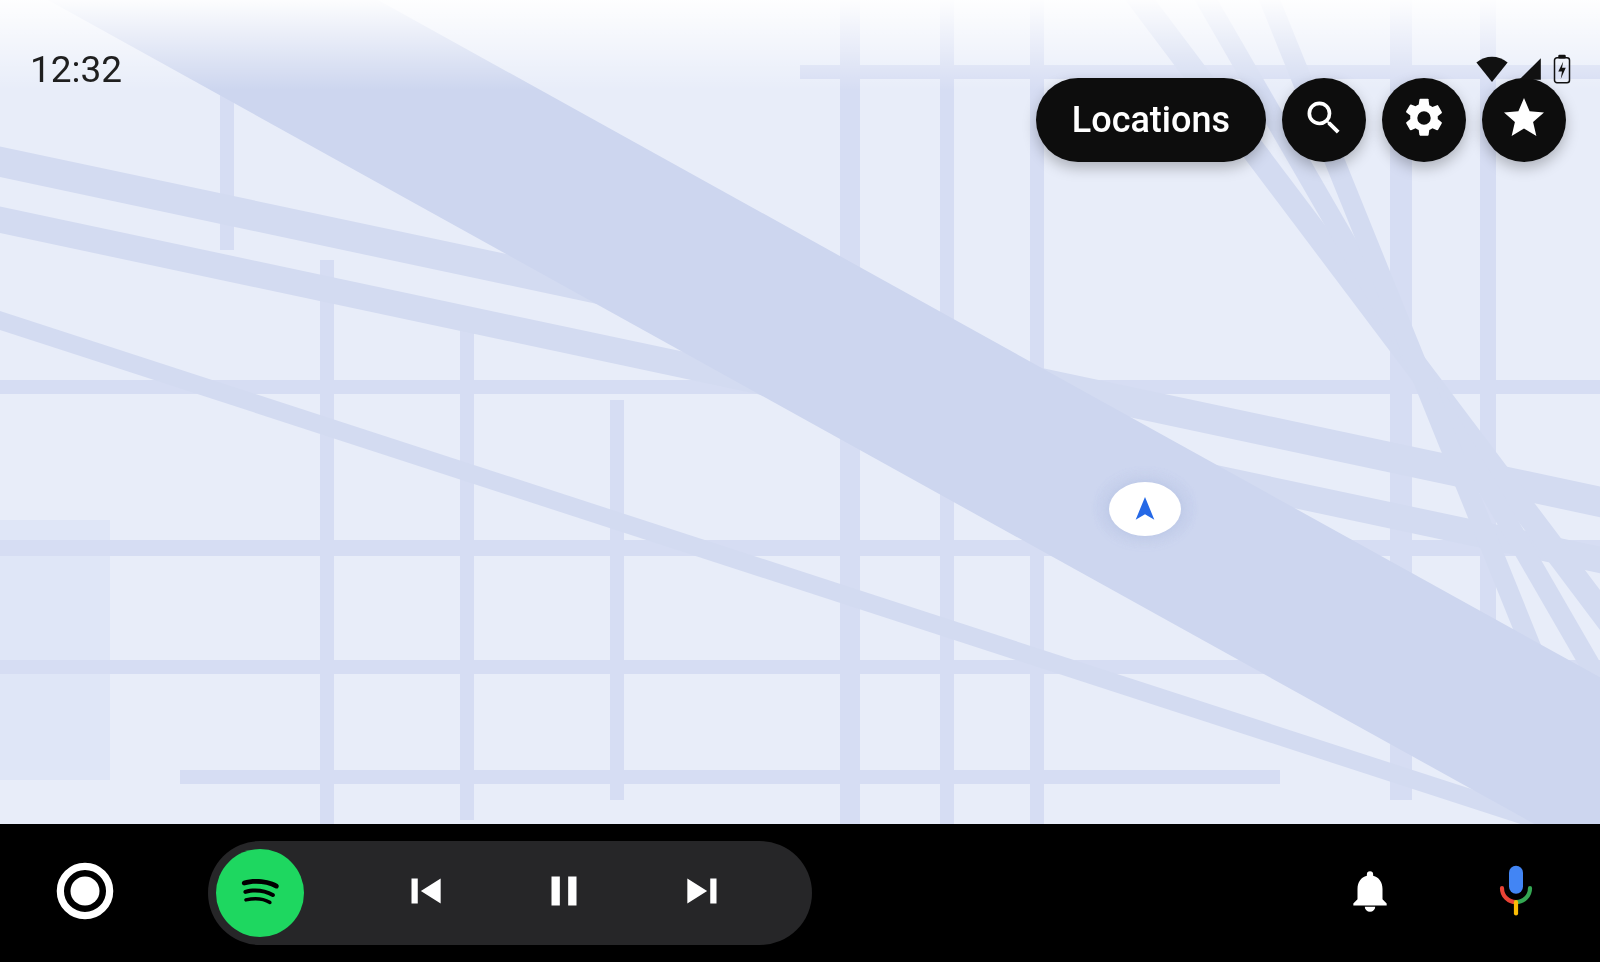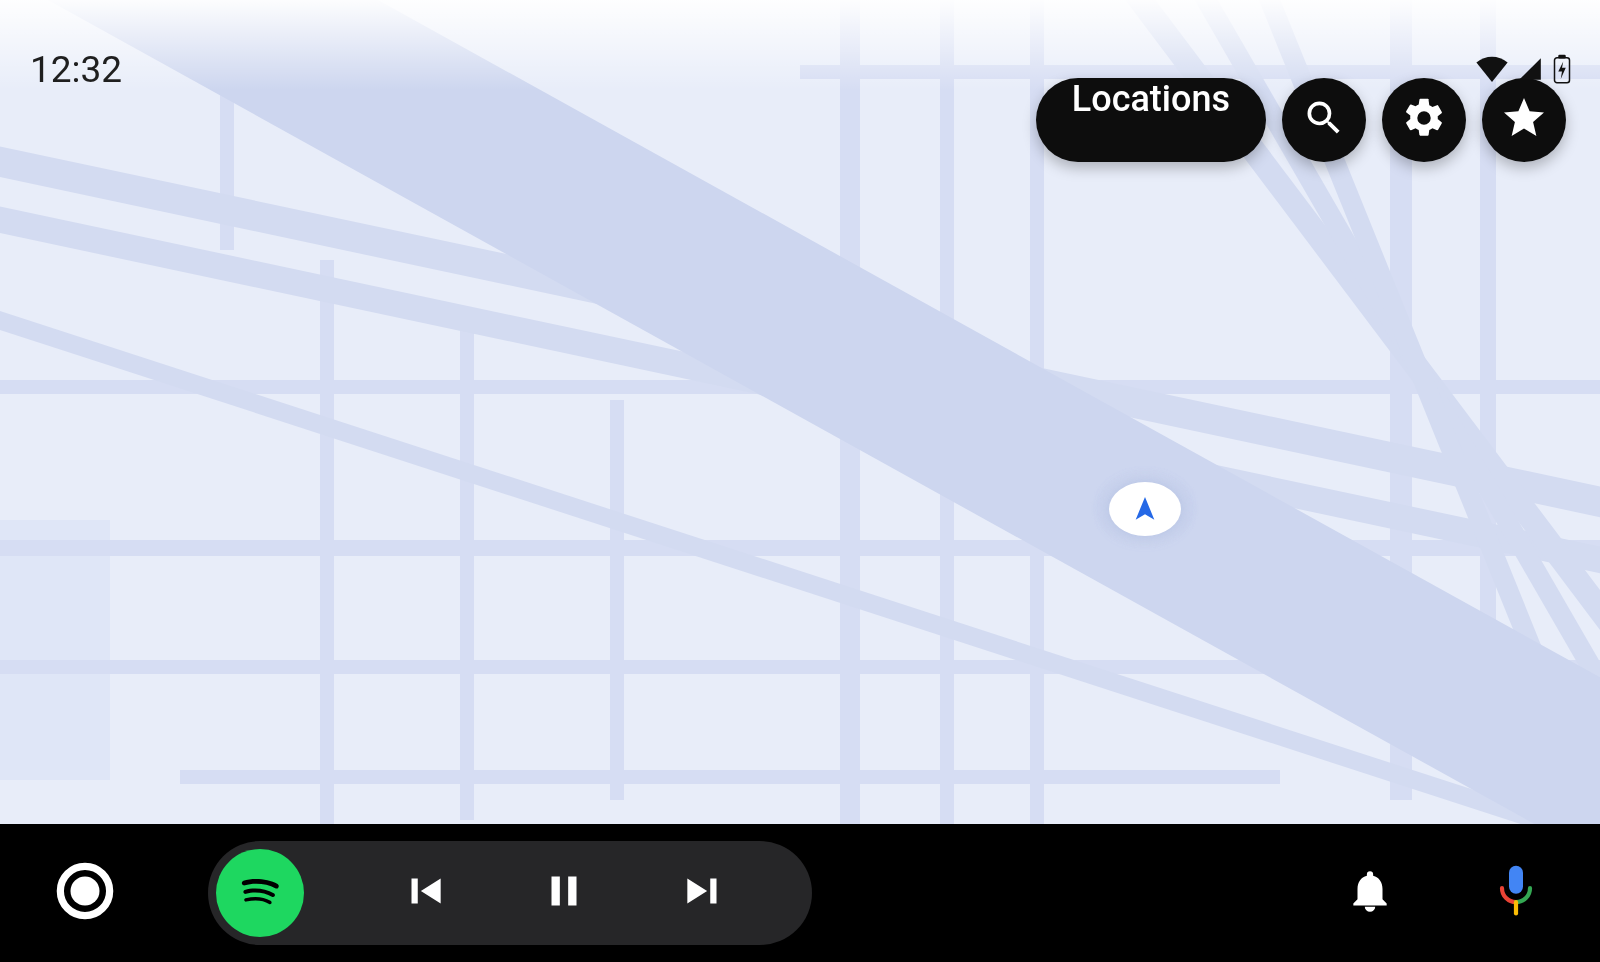--- a/index.html
+++ b/index.html
@@ -132,21 +132,21 @@
   }
   .pill {
     height: 84px;
     padding: 0 36px;
     border-radius: 42px;
     background: #0d0d0d;
     color: #fff;
     font-size: 36px;
     font-weight: 500;
     display: flex;
-    align-items: flex-start;
+    align-items: center;
     justify-content: center;
     box-shadow: 0 6px 14px rgba(0,0,0,.25);
   }
   .round-btn {
     width: 84px;
     height: 84px;
     border-radius: 50%;
     background: #0d0d0d;
     display: flex;
     align-items: center;

